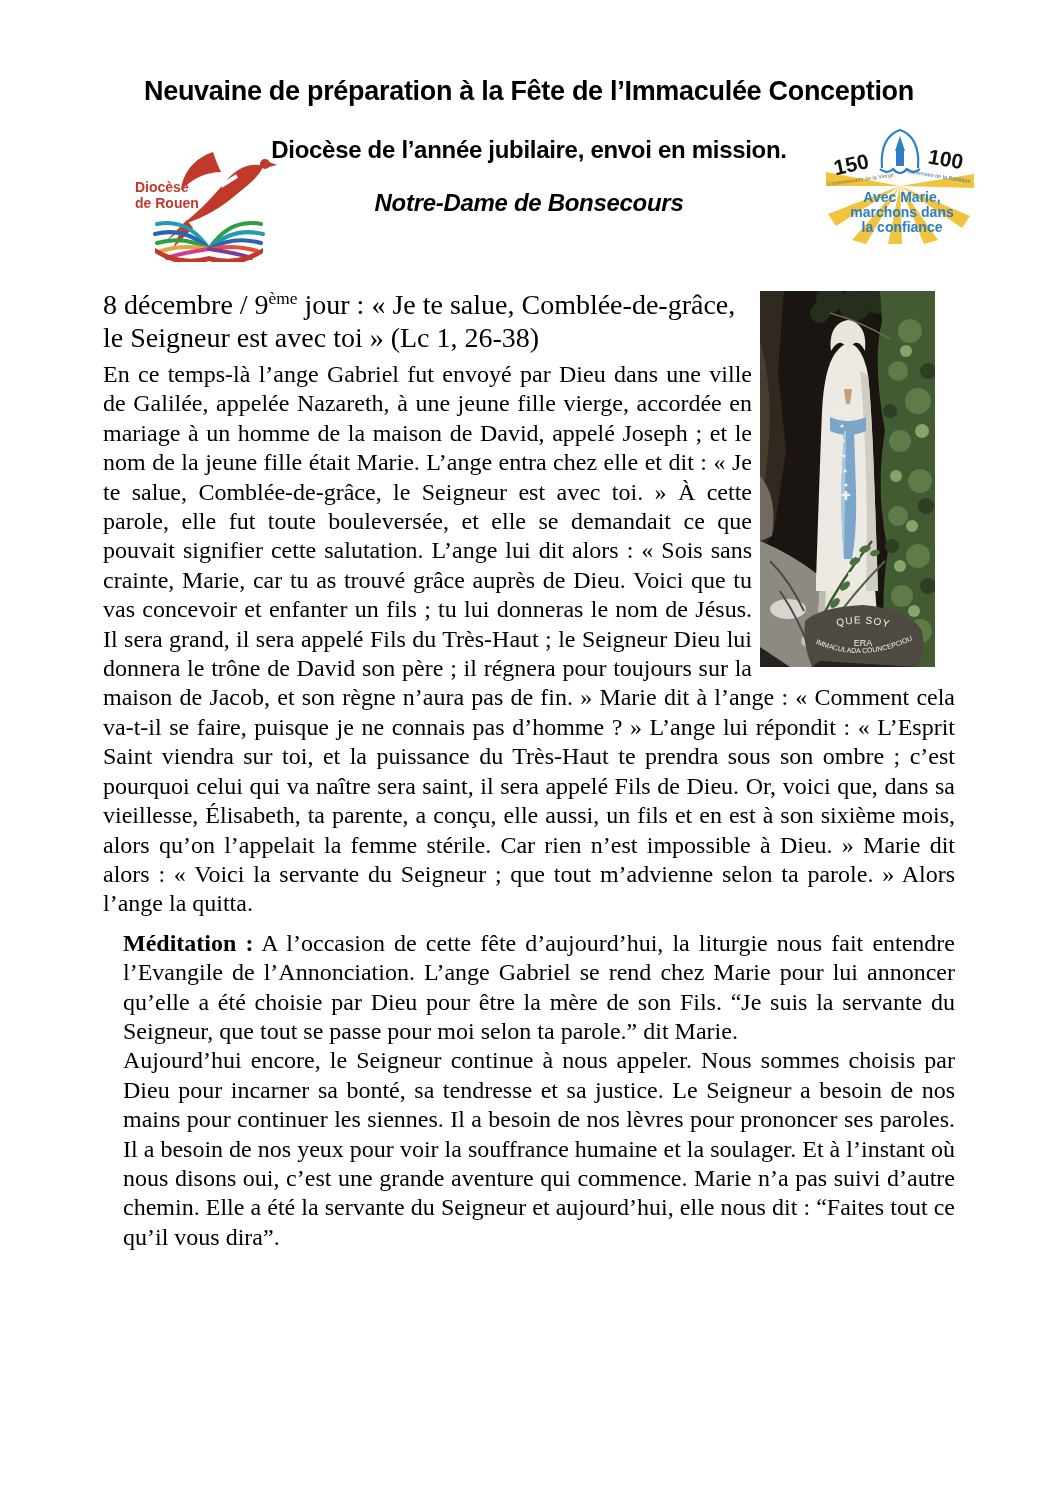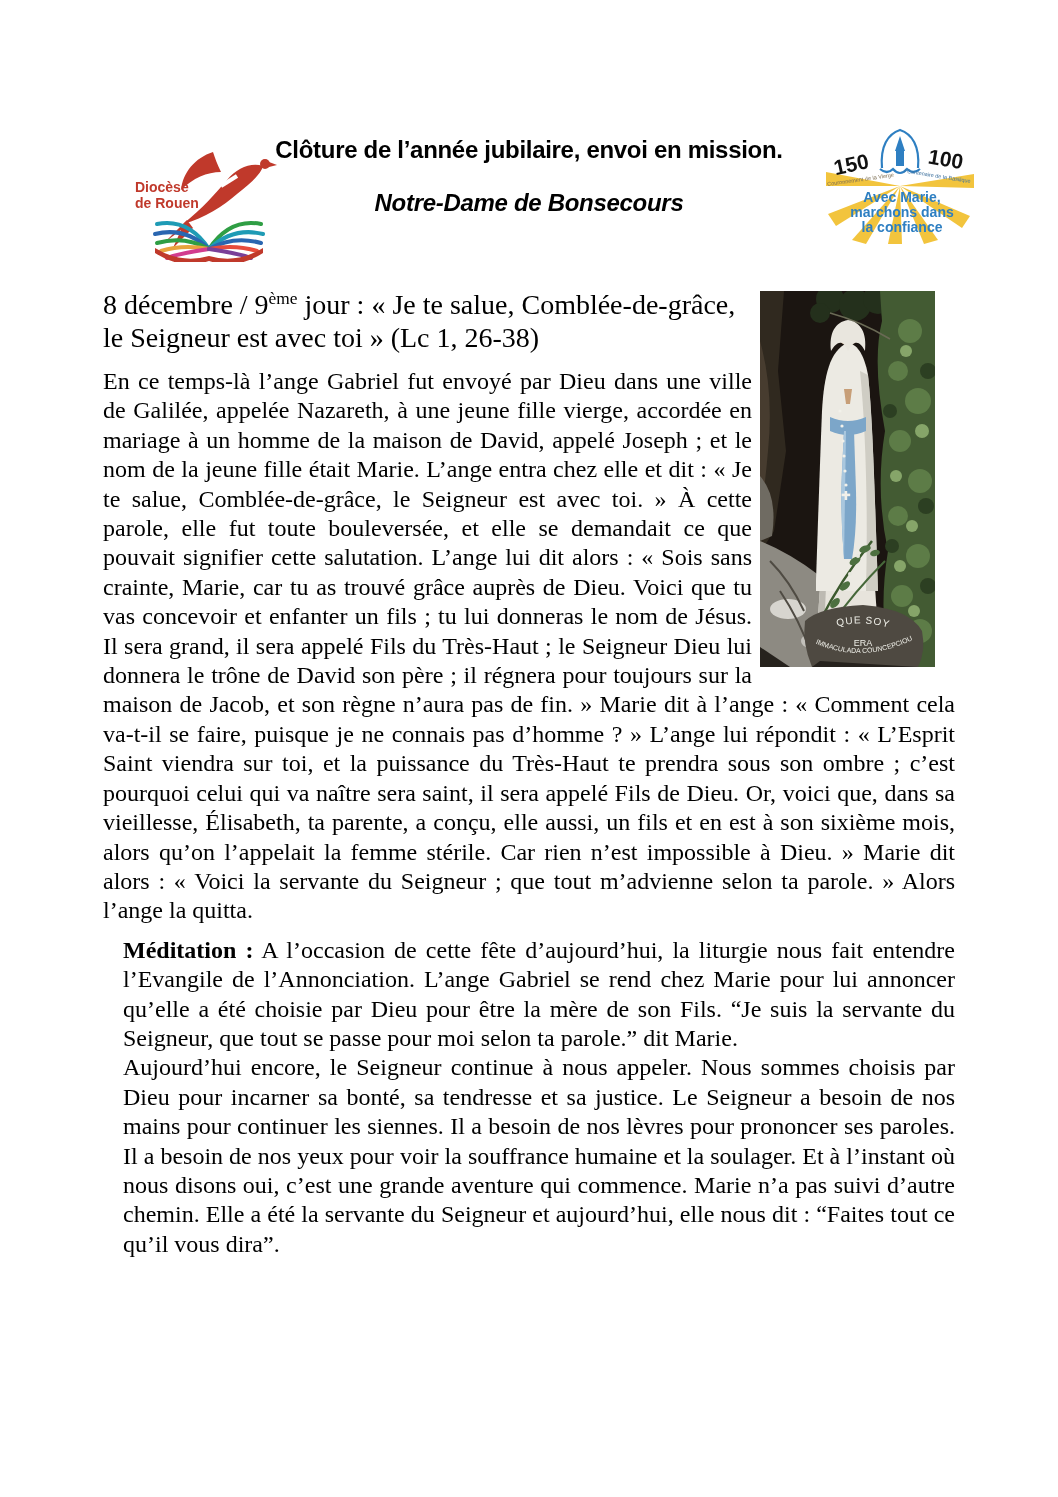--- a/index.html
+++ b/index.html
@@ -31,33 +31,34 @@
     margin:3px 0 10px 8px;margin-right:20px;
     padding:0;display:block;
   }
   .day-heading{
     margin:0;font-size:28px;line-height:33px;font-weight:normal;
   }
   .day-heading sup{font-size:0.62em;line-height:0;}
   .body-par{
     margin:0;font-size:24px;line-height:29.4px;text-align:justify;
   }
-  .gospel{margin-top:13px;}
+  .gospel{margin-top:6px;}
   .meditation{margin-top:10px;margin-left:20px;}
   .meditation p{margin:0;}
   .med-label{font-weight:bold;}
   svg text{user-select:none;}
 </style>
 </head>
 <body>
 
 <div class="page">
 
   <header class="doc-header">
-    <div class="hdr-line hdr-sub1">Clôture de l’année jubilaire, envoi en mission.</div>
+    <div class="hdr-line hdr-title">Neuvaine de préparation à la Fête de l’Immaculée Conception</div>
+    <div class="hdr-line hdr-sub1">Diocèse de l’année jubilaire, envoi en mission.</div>
     <div class="hdr-line hdr-sub2">Notre-Dame de Bonsecours</div>
 
     <div class="logo-left">
       <svg viewBox="0 0 168 112" width="168" height="112">
 
         <g fill="#c0392b">
           <path d="M78,2 C60,8 48,22 46,40 C58,28 72,22 86,22 C82,14 80,8 78,2 Z"></path>
           <path d="M128,16 C116,12 102,18 92,30 C80,44 68,58 48,74 C70,68 88,56 102,44 C116,33 126,24 128,16 Z"></path>
           <circle cx="130" cy="14" r="5"></circle>
           <polygon points="134,12 142,15 134,17"></polygon>

